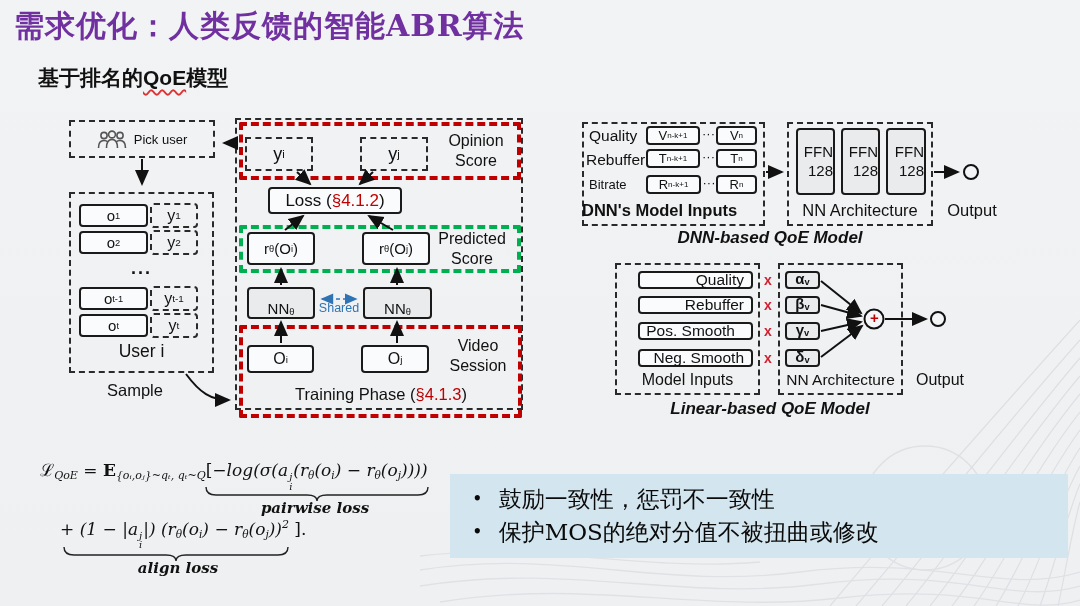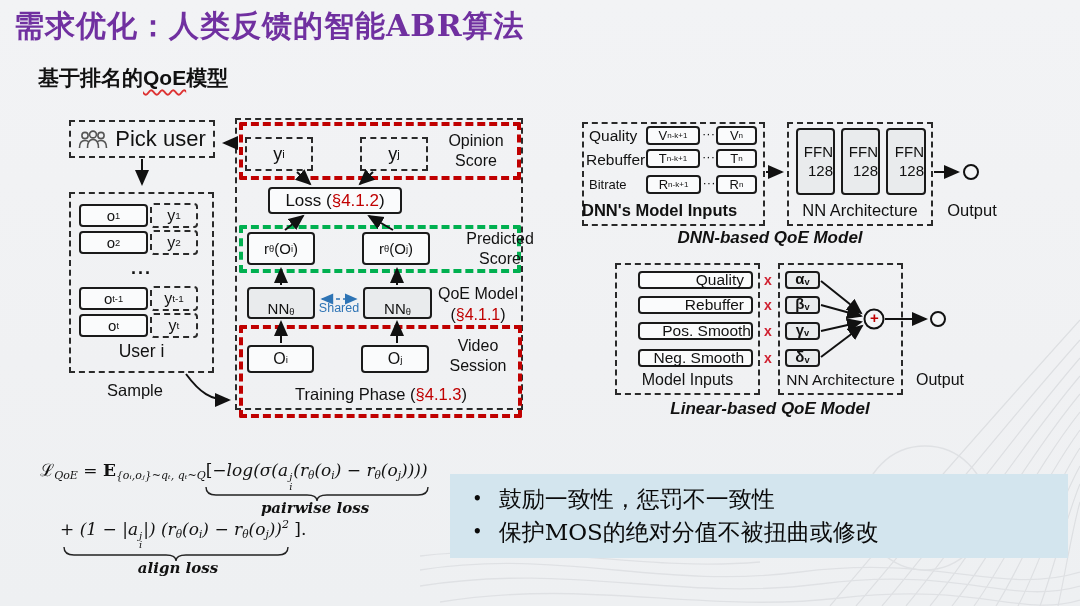--- a/index.html
+++ b/index.html
@@ -89,21 +89,21 @@
     <svg width="30" height="21" viewBox="0 0 30 21">
       <g stroke="#555" stroke-width="1.6" fill="none">
         <circle cx="7" cy="6.5" r="3.1"></circle>
         <circle cx="15" cy="5.5" r="3.4"></circle>
         <circle cx="23" cy="6.5" r="3.1"></circle>
         <path d="M1.5,19 Q1.5,11.5 7,11.5 Q9.5,11.5 10.8,13"></path>
         <path d="M9.5,19 Q9.5,10.5 15,10.5 Q20.5,10.5 20.5,19"></path>
         <path d="M19.2,13 Q20.5,11.5 23,11.5 Q28.5,11.5 28.5,19"></path>
       </g>
     </svg>
-    <span style="font-size:22px;text-align:center;">Pick user</span>
+    <span style="font-size:13px;text-align:center;">Pick user</span>
   </div>
 
   <div class="abs content dashb" style="left:69px; top:192px; width:145px; height:181px;"></div>
 
   <div class="abs content box" style="left:79px; top:204px; width:69px; height:23px;">
     <span>o</span>
       <sub>1</sub>
   </div>
   <div class="abs content dashb" style="left:150px; top:203px; width:48px; height:25px; border-radius:4px; display:flex; align-items:center; justify-content:center; font-size:16px;">
     <span>y</span>
@@ -167,38 +167,34 @@
       <sub>i</sub>
       <span>)</span>
   </div>
   <div class="abs content box" style="left:362px; top:232px; width:68px; height:33px;">
     <span>r</span>
       <sub>θ</sub>
       <span>(O</span>
       <sub>j</sub>
       <span>)</span>
   </div>
-  <div class="abs content lbl" style="left:454px; top:229px; width:92px; flex-direction:column;">
+  <div class="abs content lbl" style="left:426px; top:229px; width:92px; flex-direction:column;">
     <span>Predicted</span>
       <span>Score</span>
   </div>
 
   <div class="abs content box gray" style="left:247px; top:287px; width:68px; height:32px;">
     <span>NN</span>
       <sub>θ</sub>
   </div>
   <div class="abs content box gray" style="left:363px; top:287px; width:69px; height:32px;">
     <span>NN</span>
       <sub>θ</sub>
   </div>
   <div class="abs content blue" style="left:315px; top:301px; width:48px; text-align:center; font-size:12.5px;">Shared</div>
-  <div class="abs content lbl" style="left:432px; top:284px; width:92px; flex-direction:column; line-height:1.3;">
-    <span>QoE Model</span>
-    <span><span>(</span><span class="red">§4.1.1</span><span>)</span></span>
-  </div>
 
   <div class="abs content rdash" style="left:239px; top:325px; width:283px; height:93px;"></div>
   <div class="abs content box" style="left:247px; top:345px; width:67px; height:28px; font-size:16px;">
     <span>O</span>
       <sub>i</sub>
   </div>
   <div class="abs content box" style="left:361px; top:345px; width:68px; height:28px; font-size:16px;">
     <span>O</span>
       <sub>j</sub>
   </div>
@@ -260,21 +256,21 @@
     <span>FFN</span>
       <span>128</span>
   </div>
   <div class="abs content" style="left:787px; top:201px; width:146px; text-align:center; font-size:16.5px;">NN Architecture</div>
   <div class="abs content" style="left:940px; top:201px; width:64px; text-align:center; font-size:16.5px;">Output</div>
   <div class="abs content cap" style="left:582px; top:228px; width:376px;">DNN-based QoE Model</div>
 
   <div class="abs content dashb" style="left:615px; top:263px; width:145px; height:132px;"></div>
   <div class="abs content box" style="left:638px; top:271px; width:115px; height:18px; justify-content:flex-end; padding-right:7px; font-size:15.5px;">Quality</div>
   <div class="abs content box" style="left:638px; top:296px; width:115px; height:18px; justify-content:flex-end; padding-right:7px; font-size:15.5px;">Rebuffer</div>
-  <div class="abs content box" style="left:638px; top:322px; width:115px; height:18px; justify-content:flex-end; padding-right:0; font-size:15.5px;">Pos. Smooth</div>
+  <div class="abs content box" style="left:638px; top:322px; width:115px; height:18px; justify-content:flex-end; padding-right:16px; font-size:15.5px;">Pos. Smooth</div>
   <div class="abs content box" style="left:638px; top:349px; width:115px; height:18px; justify-content:flex-end; padding-right:7px; font-size:15.5px;">Neg. Smooth</div>
 
   <div class="abs content" style="left:761px; top:272px; width:14px; text-align:center; font-size:14px; font-weight:bold; color:#d02030;">x</div>
   <div class="abs content" style="left:761px; top:297px; width:14px; text-align:center; font-size:14px; font-weight:bold; color:#d02030;">x</div>
   <div class="abs content" style="left:761px; top:323px; width:14px; text-align:center; font-size:14px; font-weight:bold; color:#d02030;">x</div>
   <div class="abs content" style="left:761px; top:350px; width:14px; text-align:center; font-size:14px; font-weight:bold; color:#d02030;">x</div>
 
   <div class="abs content dashb" style="left:778px; top:263px; width:125px; height:132px;"></div>
   <div class="abs content box gray" style="left:785px; top:271px; width:35px; height:18px; font-weight:bold; font-size:15px;">
     <span>α</span>

